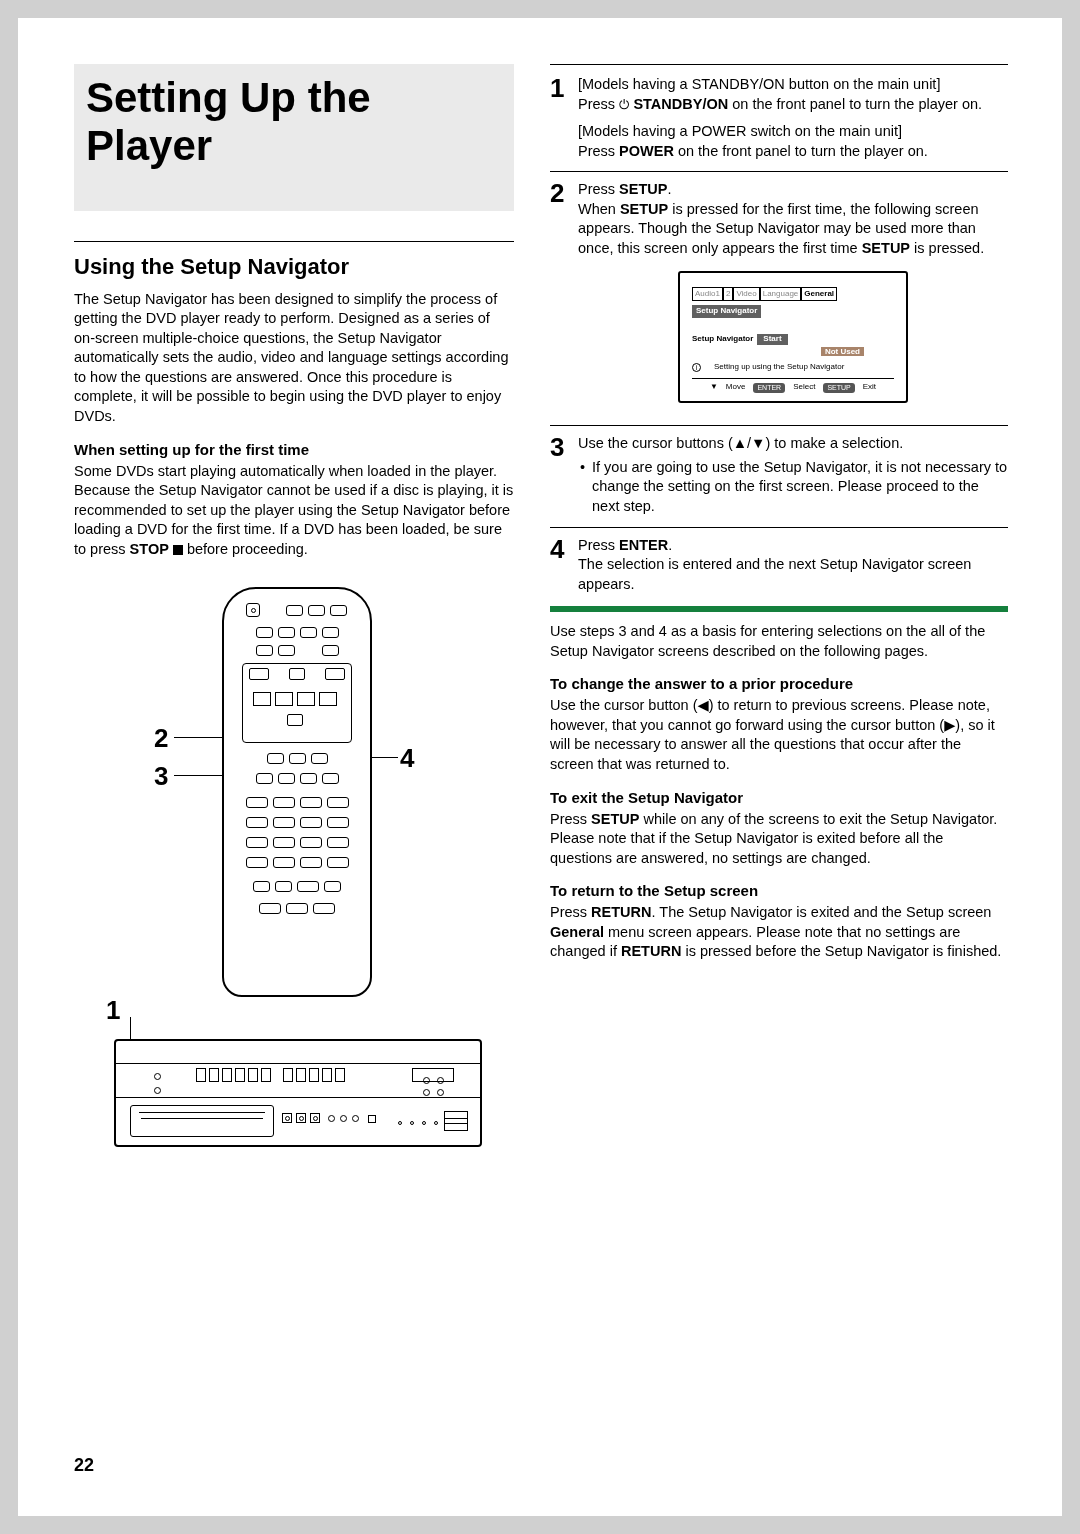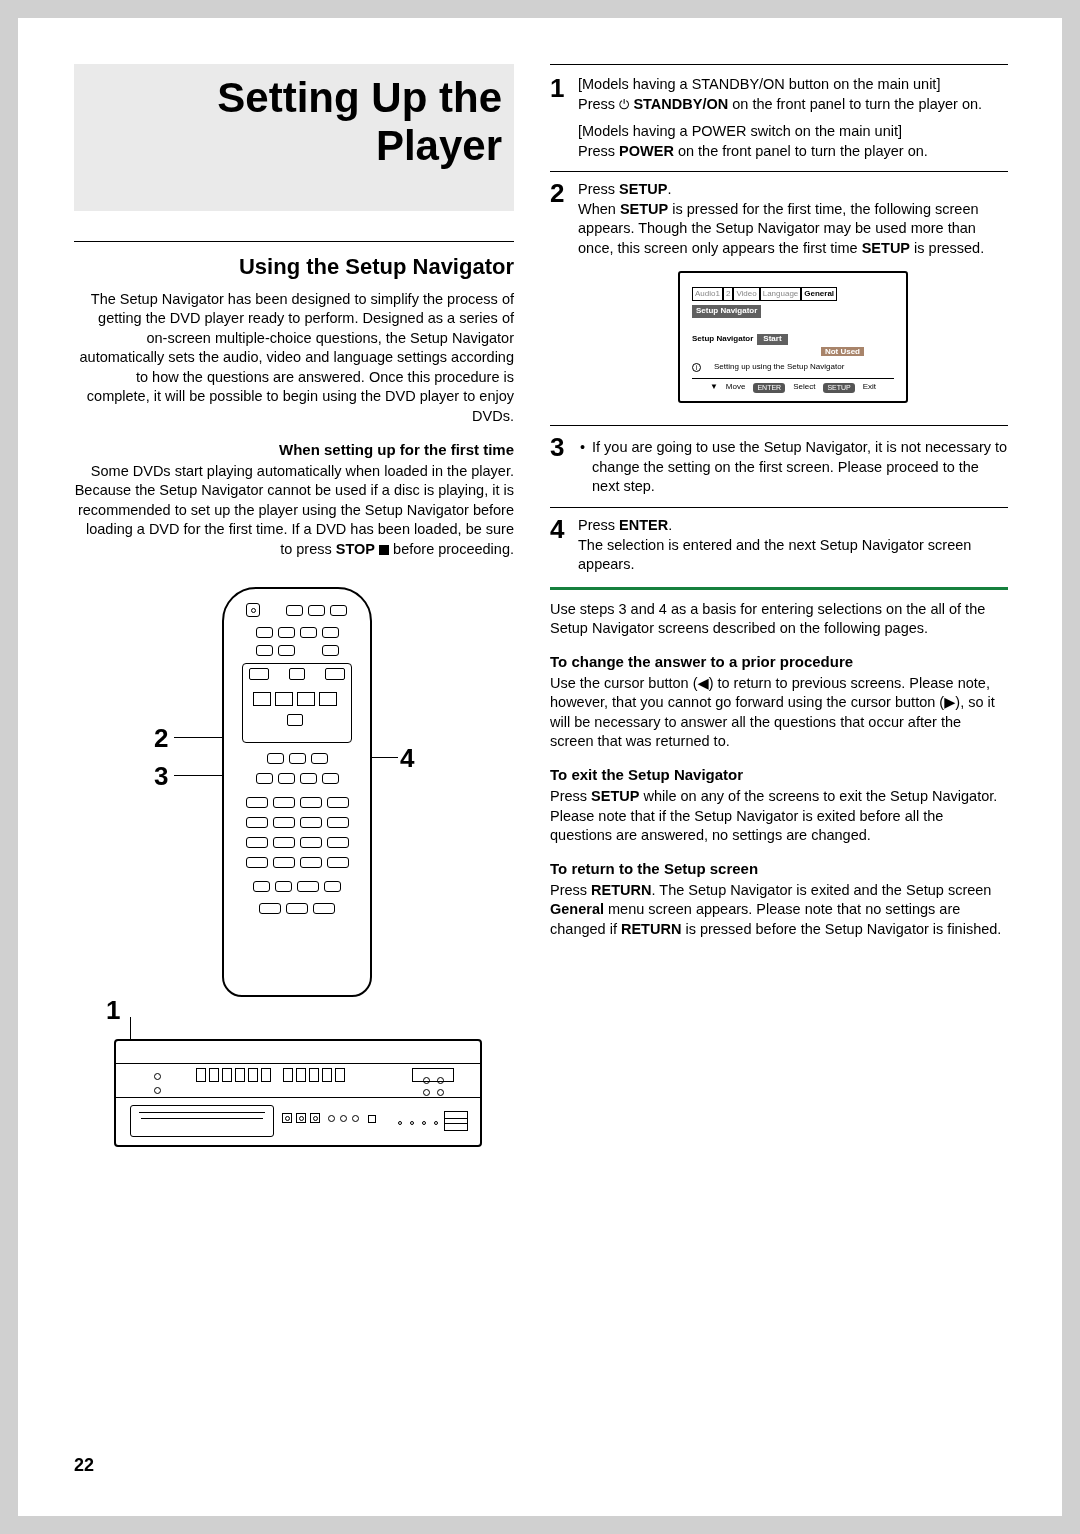--- a/index.html
+++ b/index.html
@@ -9,21 +9,21 @@
     width: 1080px;
     padding: 18px;
   }
   .page {
     background: #fff;
     padding: 46px 54px 46px 56px;
     min-height: 1498px;
     position: relative;
   }
   .columns { display: flex; gap: 36px; }
-  .col-left { width: 440px; flex-shrink: 0; text-align: right; }
+  .col-left { width: 440px; flex-shrink: 0; }
   .col-right { flex: 1; }
   .title-block {
     background: #eaeaea;
     padding: 10px 12px 40px 12px;
     margin-bottom: 30px;
   }
   .title-block h1 {
     font-size: 42px;
     font-weight: 700;
     line-height: 1.15;
@@ -36,21 +36,21 @@
   .stop-icon { display:inline-block; width:10px; height:10px; background:#000; vertical-align:-1px; }
   .power-icon::before { content: "\23FB"; font-size: 13px; }
   .step-row { display:flex; border-top:1px solid #000; padding-top:8px; margin-top:10px; }
   .step-row.first { border-top:none; margin-top:0; padding-top:0; }
   .step-num { font-size:26px; font-weight:700; width:28px; flex-shrink:0; line-height:1; }
   .step-body { flex:1; font-size:14.5px; line-height:1.35; }
   .step-body .sub { margin-top:8px; }
   .bul { list-style:none; padding-left:0; }
   .bul li { position:relative; padding-left:14px; margin-top:4px; }
   .bul li::before { content:"•"; position:absolute; left:2px; }
-  .after-steps { border-top:3px solid #15803d; margin-top:12px; padding-top:10px; }
+  .after-steps { border-top:6px solid #15803d; margin-top:12px; padding-top:10px; }
   .page-num { position:absolute; bottom:40px; left:56px; font-size:18px; font-weight:700; }
   strong { font-weight:700; }
 
   
   .osd-wrap { border:2px solid #000; border-radius:3px; width:230px; margin:12px auto; padding:14px 12px 8px; font-size:9px; }
   .osd-tabs { display:flex; margin-bottom:3px; }
   .osd-tab { border:1px solid #000; padding:1px 2px; font-size:8px; color:#888; }
   .osd-tab.active { color:#000; font-weight:700; }
   .osd-sn { background:#606060; color:#fff; padding:1px 4px; display:inline-block; font-size:8px; font-weight:700; }
   .osd-mid { margin:16px 0 4px; }
@@ -295,20 +295,21 @@
               <span class="k">SETUP</span>
                 <span>Exit</span>
             </div>
           </div>
         </div>
       </div>
 
       <div class="step-row">
         <div class="step-num">3</div>
         <div class="step-body">
+          <p>Use the cursor buttons (▲/▼) to make a selection.</p>
           <ul class="bul">
             <li>If you are going to use the Setup Navigator, it is not necessary to change the setting on the first screen. Please proceed to the next step.</li>
           </ul>
         </div>
       </div>
 
       <div class="step-row">
         <div class="step-num">4</div>
         <div class="step-body">
           <p><span>Press </span><strong>ENTER</strong><span>.</span></p>

